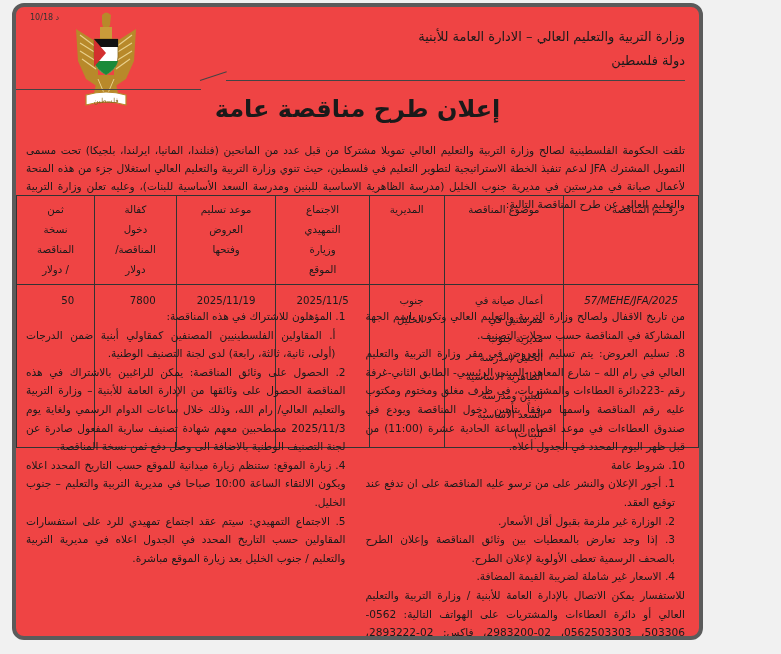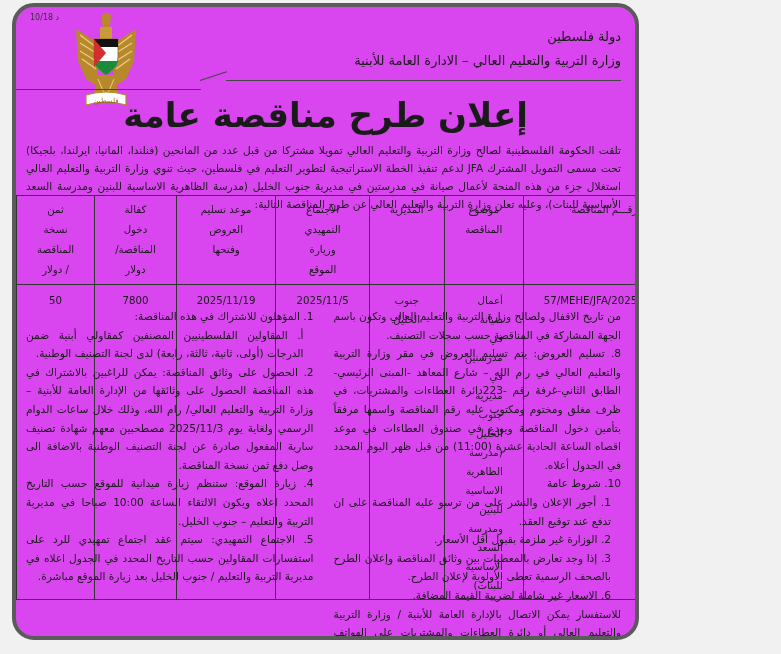--- a/index.html
+++ b/index.html
@@ -2,55 +2,55 @@
 <html><head>
 <meta charset="utf-8">
 <style>
   html, body { margin: 0; padding: 0; }
   body {
     width: 781px; height: 654px; background: #f1f1f1; overflow: hidden;
     font-family: "DejaVu Sans", sans-serif; color: #1a1a1a;
     position: relative;
   }
   .frame {
-    position: absolute; left: 12px; top: 3px; width: 627px; height: 637px;
-    border: 4px solid #5b5b5b; border-radius: 22px; background: #d946ef;
+    position: absolute; left: 12px; top: 3px; width: 691px; height: 637px;
+    border: 4px solid #5b5b5b; border-radius: 12px; background: #ef4444;
     box-sizing: border-box; overflow: hidden;
   }
   .page-no {
     position: absolute; left: 14px; top: 6px; font-size: 8px; color: #333;
     direction: ltr;
   }
   .header-right {
     position: absolute; right: 14px; top: 18px; direction: rtl; text-align: right;
     font-size: 13px; line-height: 24px;
   }
   .emblem { position: absolute; left: 52px; top: 2px; width: 76px; height: 100px; }
   .rule-left { position: absolute; left: 0; top: 82px; width: 185px; height: 0; border-top: 1.5px solid #444; }
   .rule-slant { position: absolute; left: 184px; top: 73px; width: 28px; height: 0; border-top: 1.5px solid #444; transform: rotate(-18deg); transform-origin: left; }
   .rule-right { position: absolute; left: 210px; top: 73px; right: 14px; height: 0; border-top: 1.5px solid #444; }
   .title {
     position: absolute; left: 0; right: 0; top: 88px; text-align: center;
-    font-size: 34px; font-weight: bold; direction: rtl; letter-spacing: 0.5px;
+    font-size: 24px; font-weight: bold; direction: rtl; letter-spacing: 0.5px;
   }
   .intro {
     position: absolute; left: 10px; right: 14px; top: 134px; direction: rtl; text-align: justify;
     font-size: 10.6px; line-height: 18px;
   }
   table.tender {
     position: absolute; left: 0px; right: 0; top: 188px; width: 100%;
     border-collapse: collapse; direction: rtl; font-size: 10.2px;
   }
   table.tender th, table.tender td {
     border: 1px solid #333; padding: 4px 20px; vertical-align: top; font-weight: normal;
   }
   table.tender th { height: 42px; line-height: 20px; text-align: center; }
-  table.tender td { height: 60px; line-height: 19px; text-align: center; padding-top: 6px; }
+  table.tender td { height: 60px; line-height: 19px; text-align: right; padding-top: 6px; }
   table.tender th.c-num { text-align: right; width: 94px; }
-  table.tender td.c-num { direction: ltr; text-align: left; }
+  table.tender td.c-num { direction: ltr; text-align: right; font-style: italic; }
   table.tender td.c-subj { text-align: right; width: 170px; }
   .cols {
     position: absolute; left: 10px; right: 14px; top: 300px; bottom: 6px;
     display: flex; flex-direction: row-reverse; gap: 20px; direction: rtl;
   }
   .col { flex: 1; font-size: 10.6px; line-height: 18.6px; text-align: justify; }
   .col p { margin: 0; }
   .indent { padding-right: 10px; }
 </style>
 </head>
@@ -75,22 +75,22 @@
     <path d="M26 30 L38 44 L26 58 Z" fill="#d32f2f"></path>
 
     <path d="M30 66 L46 66 L50 84 L26 84 Z" fill="#b8892a"></path>
     <path d="M30 70 L36 84 M46 70 L40 84" stroke="#e8cf8a" stroke-width="1"></path>
 
     <path d="M18 86 Q38 80 58 86 L58 96 Q38 90 18 96 Z" fill="#fff" stroke="#b8892a" stroke-width="1.2"></path>
     <text x="38" y="94" font-size="7" text-anchor="middle" fill="#8a6a1f" font-family="DejaVu Sans, sans-serif">فلسطين</text>
   </svg>
 
   <div class="header-right">
+    <div>وزارة التربية والتعليم العالي – الادارة العامة للأبنية</div>
     <div>دولة فلسطين</div>
-    <div>وزارة التربية والتعليم العالي – الادارة العامة للأبنية</div>
   </div>
 
   <div class="rule-left"></div>
   <div class="rule-slant"></div>
   <div class="rule-right"></div>
 
   <div class="title">إعلان طرح مناقصة عامة</div>
 
   <div class="intro">تلقت الحكومة الفلسطينية لصالح وزارة التربية والتعليم العالي تمويلا مشتركا من قبل عدد من المانحين (فنلندا، المانيا، ايرلندا، بلجيكا) تحت مسمى التمويل المشترك JFA لدعم تنفيذ الخطة الاستراتيجية لتطوير التعليم في فلسطين، حيث تنوي وزارة التربية والتعليم العالي استغلال جزء من هذه المنحة لأعمال صيانة في مدرستين في مديرية جنوب الخليل (مدرسة الظاهرية الاساسية للبنين ومدرسة السعد الأساسية للبنات)، وعليه تعلن وزارة التربية والتعليم العالي عن طرح المناقصة التالية:</div>
 
@@ -128,19 +128,19 @@
       <p>5. الاجتماع التمهيدي: سيتم عقد اجتماع تمهيدي للرد على استفسارات المقاولين حسب التاريخ المحدد في الجدول اعلاه في مديرية التربية والتعليم / جنوب الخليل بعد زيارة الموقع مباشرة.</p>
 
     </div>
     <div class="col">
       <p>من تاريخ الاقفال ولصالح وزارة التربية والتعليم العالي وتكون باسم الجهة المشاركة في المناقصة حسب سجلات التصنيف.</p>
       <p>8. تسليم العروض: يتم تسليم العروض في مقر وزارة التربية والتعليم العالي في رام الله – شارع المعاهد -المبنى الرئيسي- الطابق الثاني-غرفة رقم -223دائرة العطاءات والمشتريات، في ظرف مغلق ومختوم ومكتوب عليه رقم المناقصة واسمها مرفقاً بتأمين دخول المناقصة ويودع في صندوق العطاءات في موعد اقصاه الساعة الحادية عشرة (11:00) من قبل ظهر اليوم المحدد في الجدول أعلاه.</p>
       <p>10. شروط عامة</p>
       <p class="indent">1. أجور الإعلان والنشر على من ترسو عليه المناقصة على ان تدفع عند توقيع العقد.</p>
       <p class="indent">2. الوزارة غير ملزمة بقبول أقل الأسعار.</p>
       <p class="indent">3. إذا وجد تعارض بالمعطيات بين وثائق المناقصة وإعلان الطرح بالصحف الرسمية تعطى الأولوية لإعلان الطرح.</p>
-      <p class="indent">6. الاسعار غير شاملة لضريبة القيمة المضافة.</p>
+      <p class="indent">4. الاسعار غير شاملة لضريبة القيمة المضافة.</p>
       <p>للاستفسار يمكن الاتصال بالإدارة العامة للأبنية / وزارة التربية والتعليم العالي أو دائرة العطاءات والمشتريات على الهواتف التالية: 0562-503306، 0562503303، 02-2983200، فاكس: 02-2893222، بالإضافة الى مراجعة قسم الابنية في مديرية التربية والتعليم – جنوب الخليل كما يمكن مراجعة صفحة وزارة التربية الالكترونية على العنوان: www.mohe.gov.ps.</p>
 
     </div>
   </div>
 
 </div>
 
 </body></html>

